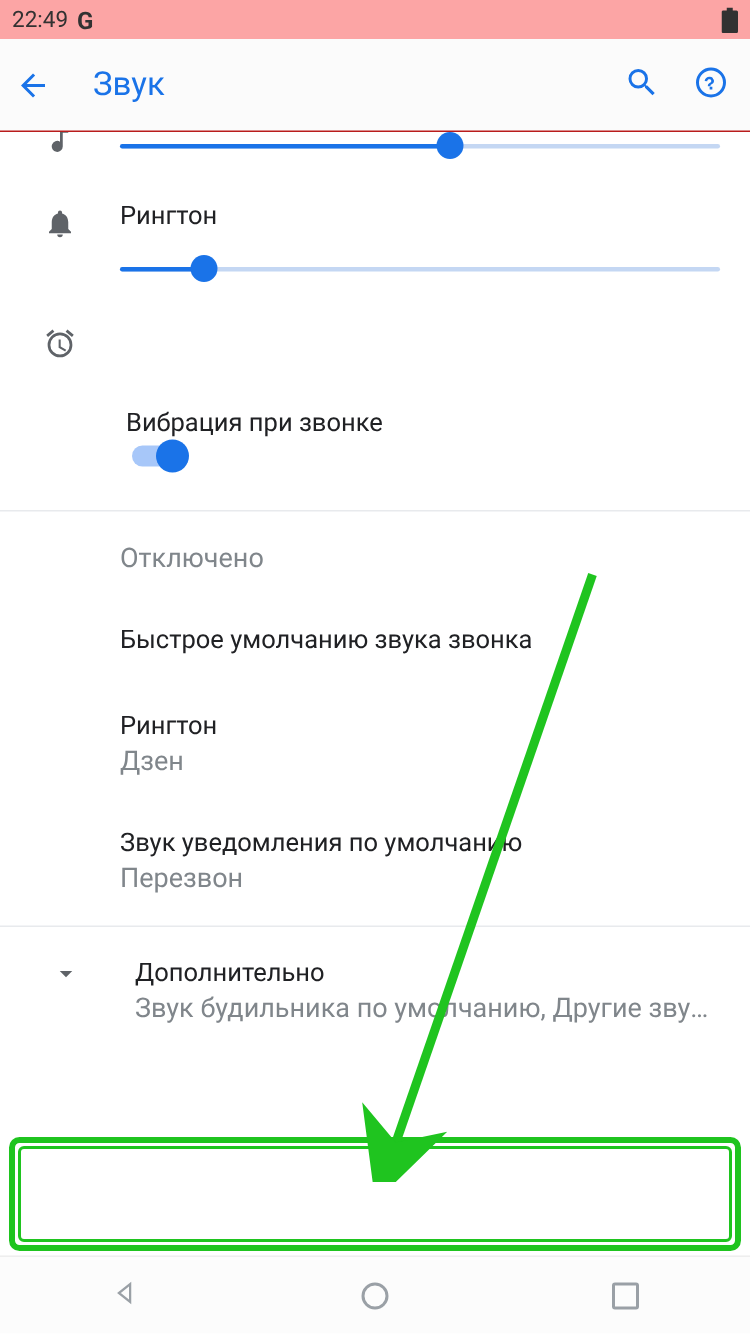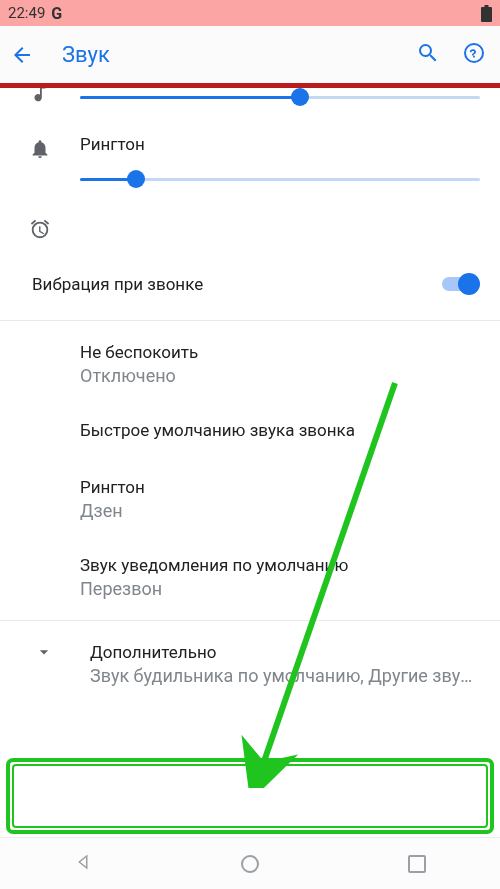--- a/index.html
+++ b/index.html
@@ -3,42 +3,42 @@
 <meta charset="utf-8">
 <style>
   * { box-sizing: border-box; margin: 0; padding: 0; }
   html, body { width: 500px; height: 889px; overflow: hidden; font-family: Roboto, 'Segoe UI', Arial, sans-serif; background: #fff; }
 
   .status-bar { height: 26px; display: flex; align-items: center; justify-content: space-between; padding: 0 8px; font-size: 15px; color: #323232; background: #fca5a5; }
   .status-left { display: flex; align-items: center; gap: 6px; }
   .status-right { display: flex; align-items: center; }
   .g-icon { font-weight: 700; font-size: 16px; }
 
-  .app-bar { height: 62px; display: flex; align-items: center; border-bottom: 5px solid #b91c1c; background: #fbfbfb; padding: 0 14px 0 10px; }
+  .app-bar { height: 62px; display: flex; align-items: center; border-bottom: 1px solid #b91c1c; background: #fbfbfb; padding: 0 14px 0 10px; }
   .back-slot { width: 52px; display: flex; align-items: center; color: #1a73e8; }
   .title { color: #1a73e8; font-size: 22px; flex: 1; }
   .action-icons { display: flex; gap: 22px; align-items: center; }
   .action-icons svg { width: 24px; height: 24px; }
 
   .content { height: calc(889px - 26px - 62px - 52px); overflow: hidden; position: relative; }
   .row { display: flex; padding: 12px 20px 12px 0; }
   .icon-col { width: 80px; display: flex; align-items: flex-start; justify-content: center; padding-top: 4px; color: #5f6368; }
   .icon-col svg { width: 22px; height: 22px; }
   .main-col { flex: 1; min-width: 0; }
 
   .slider-label { font-size: 17px; color: #202124; margin-bottom: 16px; }
   .slider { position: relative; height: 20px; }
   .slider-track-bg { position: absolute; top: 8px; left: 0; right: 0; height: 3px; background: #c4d7f3; border-radius: 2px; }
   .slider-track-fg { position: absolute; top: 8px; left: 0; height: 3px; background: #1a73e8; border-radius: 2px; }
   .slider-thumb { position: absolute; top: 0; width: 18px; height: 18px; background: #1a73e8; border-radius: 50%; transform: translateX(-50%); }
   .cut-row { padding-top: 0; padding-bottom: 14px; }
   .cut-row .icon-col { padding-top: 0; }
   .cut-row .icon-col svg { margin-top: -6px; }
 
-  .toggle-row { display: flex; align-items: center; padding: 20px 20px 20px 32px; }
+  .toggle-row { display: flex; align-items: flex-start; padding: 20px 20px 20px 84px; flex-direction: column; }
   .toggle-label { font-size: 17px; color: #202124; flex: 1; }
   .switch { width: 42px; height: 24px; position: relative; }
   .switch-track { width: 34px; height: 14px; background: #a7c7f9; border-radius: 8px; position: absolute; top: 5px; left: 4px; }
   .switch-thumb { width: 22px; height: 22px; background: #1a73e8; border-radius: 50%; position: absolute; right: 0; top: 1px; }
 
   .divider { height: 1px; background: #e8eaed; margin: 4px 0; }
   .list-item { padding: 17px 20px 17px 80px; }
   .li-title { font-size: 17px; color: #202124; margin-bottom: 3px; }
   .li-sub { font-size: 18px; color: #80868b; white-space: nowrap; overflow: hidden; text-overflow: ellipsis; }
   .li-title.noclip { white-space: nowrap; overflow: hidden; text-overflow: ellipsis; }
@@ -137,21 +137,20 @@
     <div class="toggle-label">Вибрация при звонке</div>
     <div class="switch">
       <div class="switch-track"></div>
         <div class="switch-thumb"></div>
     </div>
   </div>
 
   <div class="divider"></div>
 
   <div class="list-item">
-    <div class="li-title">Не беспокоить</div>
     <div class="li-sub">Отключено</div>
   </div>
 
   <div class="list-item">
     <div class="li-title noclip">Быстрое умолчанию звука звонка</div>
   </div>
 
   <div class="list-item">
     <div class="li-title">Рингтон</div>
     <div class="li-sub">Дзен</div>

